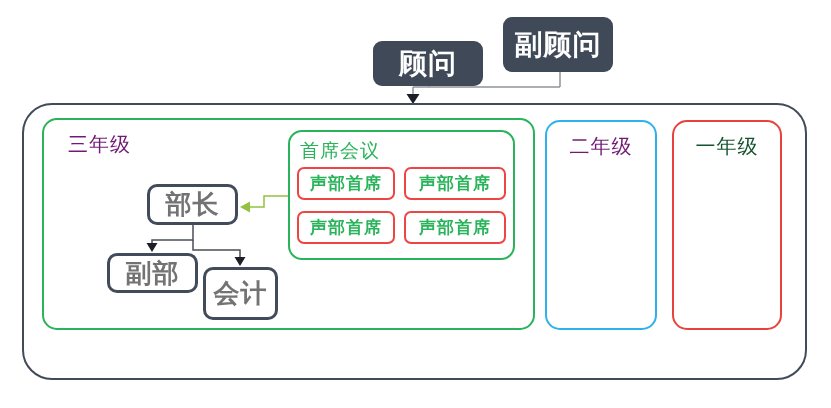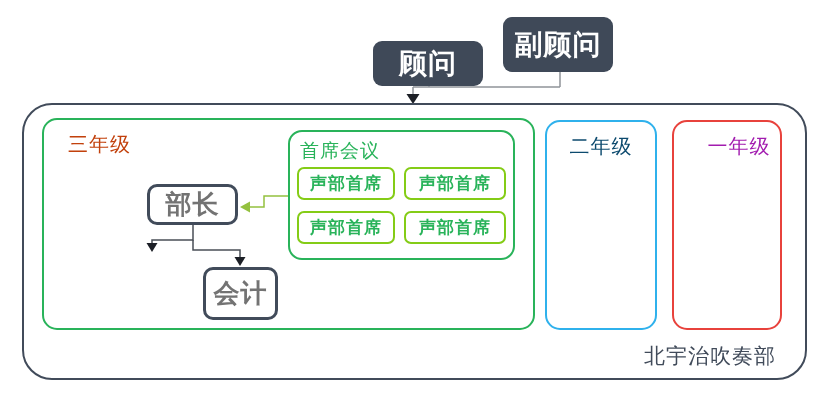--- a/index.html
+++ b/index.html
@@ -40,35 +40,35 @@
     text-align: center; line-height: 26px;
     letter-spacing: 1px;
   }
 
   
   .grade-box { border-radius: 15px; background: transparent; }
   .grade3 { left: 42px;  top: 118px; width: 493px; height: 212px; border: 2px solid #29b35a; }
   .grade2 { left: 545px; top: 120px; width: 112px; height: 210px; border: 2px solid #2fb1ec; }
   .grade1 { left: 672px; top: 120px; width: 110px; height: 210px; border: 2px solid #e8423c; }
   .grade-label { font-size: 20px; font-weight: 500; letter-spacing: 1px; }
-  .grade3-label { left: 68px; top: 131px; color: #c2410c; }
-  .grade2-label { left: 545px; top: 133px; width: 112px; text-align: center; color: #0c4a6e; }
-  .grade1-label { left: 672px; top: 133px; width: 110px; text-align: center; color: #a21caf; margin-left: 12px; }
+  .grade3-label { left: 68px; top: 131px; color: #701a75; }
+  .grade2-label { left: 545px; top: 133px; width: 112px; text-align: center; color: #701a75; }
+  .grade1-label { left: 672px; top: 133px; width: 110px; text-align: center; color: #14532d; }
 
   
   .chief-meeting {
     left: 288px; top: 130px; width: 227px; height: 130px;
     border: 2px solid #29b35a; border-radius: 14px;
   }
   .chief-meeting-title {
     left: 300px; top: 138px;
     color: #29b35a; font-size: 19px; font-weight: 500; letter-spacing: 1px; text-align: center;
   }
   .member-box {
-    border: 2px solid #84cc16; border-radius: 7px;
+    border: 2px solid #ef4444; border-radius: 7px;
     color: #29b35a; font-size: 17px; font-weight: bold;
     display: flex; align-items: center; justify-content: center;
     letter-spacing: 1px;
     background: #ffffff;
   }
   .m1 { left: 297px; top: 167px; width: 98px;  height: 33px; }
   .m2 { left: 404px; top: 167px; width: 102px; height: 33px; }
   .m3 { left: 297px; top: 211px; width: 98px;  height: 33px; }
   .m4 { left: 404px; top: 211px; width: 102px; height: 33px; }
 
@@ -114,33 +114,33 @@
       <path d="M 193 240 L 193 250 L 240 250 L 240 258"></path>
     </g>
     <polygon points="146.5,243 157.5,243 152,252" fill="#1c1f26"></polygon>
     <polygon points="234.5,257 245.5,257 240,266" fill="#1c1f26"></polygon>
   </svg>
 
   <div class="abs top-node advisor">顾问</div>
   <div class="abs top-node vice-advisor">副顾问</div>
 
   <div class="abs club-box"></div>
-  <div class="abs club-name">北宇治吹奏部</div>
 
   <div class="abs grade-box grade3"></div>
   <div class="abs grade-label grade3-label">三年级</div>
 
   <div class="abs chief-meeting"></div>
   <div class="abs chief-meeting-title">首席会议</div>
   <div class="abs member-box m1">声部首席</div>
   <div class="abs member-box m2">声部首席</div>
   <div class="abs member-box m3">声部首席</div>
   <div class="abs member-box m4">声部首席</div>
 
   <div class="abs officer-box president">部长</div>
+  <div class="abs officer-box vice-president">副部</div>
   <div class="abs officer-box accountant">会计</div>
 
   <div class="abs grade-box grade2"></div>
   <div class="abs grade-label grade2-label">二年级</div>
 
   <div class="abs grade-box grade1"></div>
   <div class="abs grade-label grade1-label">一年级</div>
 
 </div>
 

